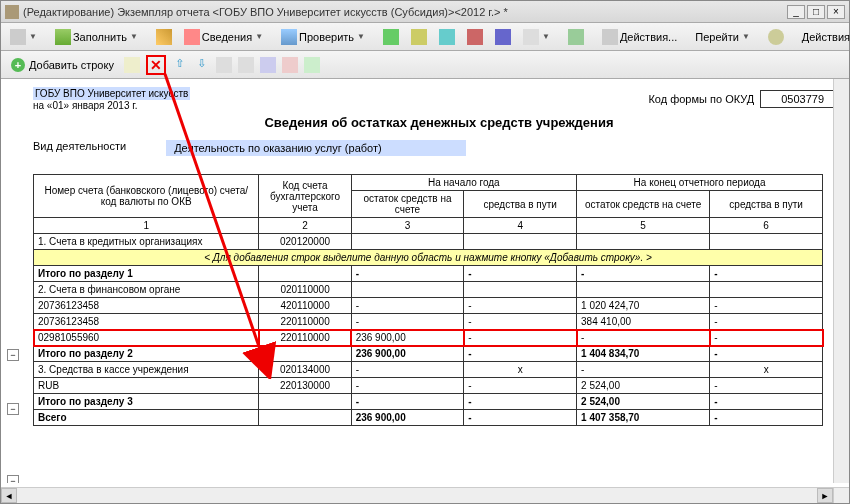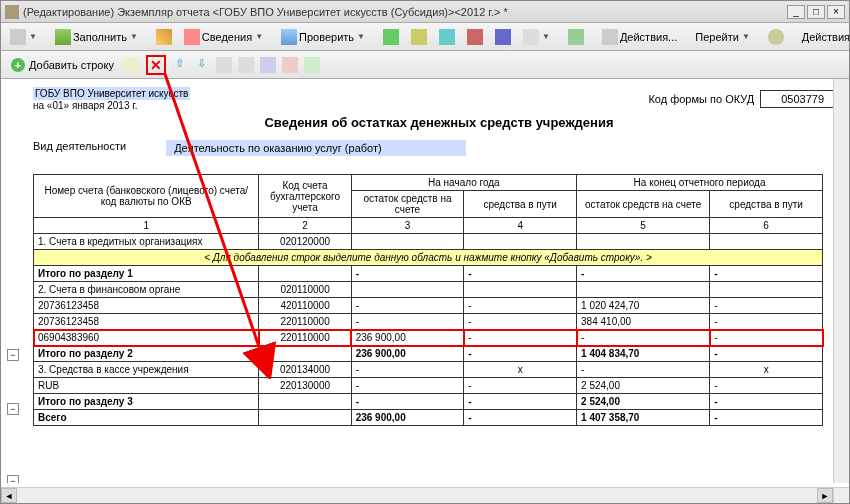--- a/index.html
+++ b/index.html
@@ -234,21 +234,21 @@
         </tr>
         <tr>
           <td class="num-cell">20736123458</td>
           <td class="center-cell">220110000</td>
           <td class="num-cell">-</td>
             <td class="num-cell">-</td>
           <td class="num-cell">384 410,00</td>
           <td class="num-cell">-</td>
         </tr>
         <tr class="red-outline">
-          <td class="num-cell">06904383960</td>
+          <td class="num-cell">02981055960</td>
           <td class="center-cell">220110000</td>
           <td class="num-cell">236 900,00</td>
           <td class="num-cell">-</td>
             <td class="num-cell">-</td>
             <td class="num-cell">-</td>
         </tr>
         <tr class="bold-row">
           <td class="num-cell">Итого по разделу 2</td>
           <td></td>
           <td class="num-cell">236 900,00</td>

